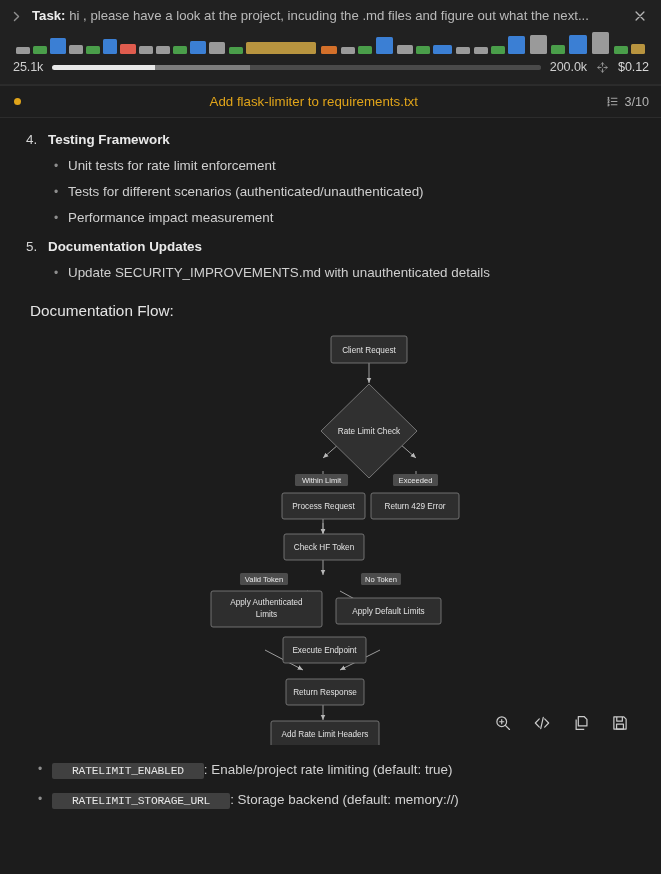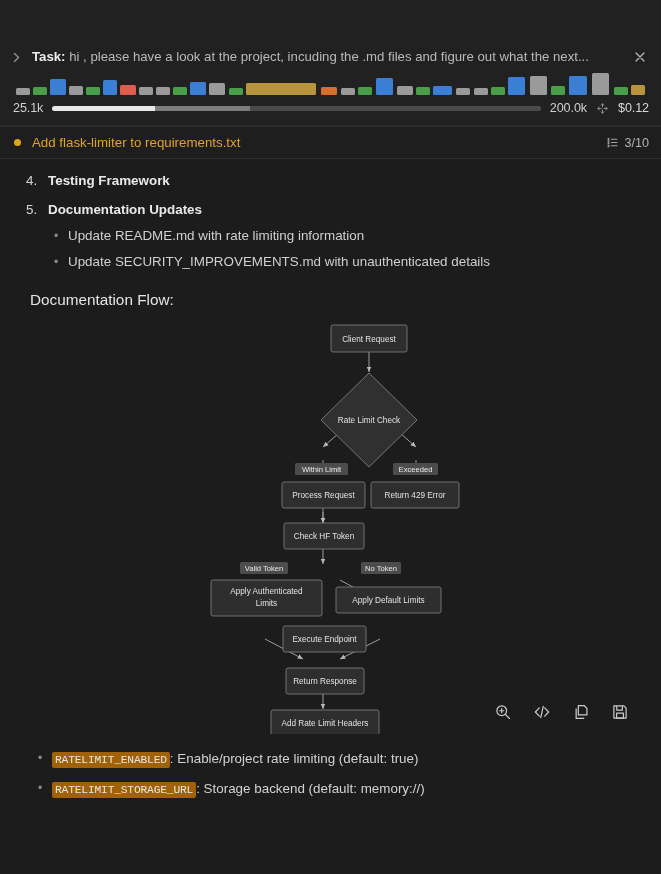--- a/index.html
+++ b/index.html
@@ -29,21 +29,20 @@
     background: #212121;
     border-bottom: 1px solid #2b2b2b;
     padding: 0;
     flex: 0 0 auto;
   }
   .task-row {
     display: flex;
     align-items: center;
     padding: 8px 14px 6px 10px;
     gap: 9px;
-    margin-top: 41px;
   }
   .chevron-right {
     width: 13px;
     height: 13px;
     flex: 0 0 auto;
     color: #8f8f8f;
     display: block;
   }
   .task-text {
     flex: 1 1 auto;
@@ -114,20 +113,21 @@
 
   
   .status-row {
     display: flex;
     align-items: center;
     background: #1e1e1e;
     border-top: 1px solid #2c2c2c;
     border-bottom: 1px solid #2c2c2c;
     padding: 8px 12px 8px 14px;
     gap: 11px;
+    text-align: center;
   }
   .status-dot {
     width: 7px; height: 7px;
     border-radius: 50%;
     background: #e0a41a;
     flex: 0 0 auto;
   }
   .status-text {
     flex: 1 1 auto;
     font-size: 13.3px;
@@ -245,24 +245,24 @@
   }
   ul.env-list li::before {
     content: "•";
     position: absolute;
     left: -14px;
     color: #8e8e8e;
     font-size: 12px;
   }
   code.inline {
     font-family: "Liberation Mono", "DejaVu Sans Mono", monospace;
-    background: #a16207;
+    background: #404040;
     color: #e6e6e6;
     font-size: 11.3px;
-    padding: 2px 3px;
+    padding: 2px 20px;
     border-radius: 2px;
     letter-spacing: -0.2px;
   }
 </style>
 </head>
 <body>
 
 <div id="app">
 
   <div class="header">
@@ -346,25 +346,29 @@
       </svg>
       <span>3/10</span>
     </span>
   </div>
 
   <div class="content">
 
     <ol class="num-list" id="numlist">
         <li class="num-item">
           <div class="num-head"><span class="idx">4.</span><span>Testing Framework</span></div>
+          <ul class="sub-list">
+            <li>Unit tests for rate limit enforcement</li>
+            <li>Tests for different scenarios (authenticated/unauthenticated)</li>
+            <li>Performance impact measurement</li>
+          </ul>
         </li>
         <li class="num-item">
           <div class="num-head"><span class="idx">5.</span><span>Documentation Updates</span></div>
           <ul class="sub-list">
-            <li>Update README.md with rate limiting information</li>
             <li>Update SECURITY_IMPROVEMENTS.md with unauthenticated details</li>
           </ul>
         </li>
       </ol>
 
     <div class="section-title">Documentation Flow:</div>
 
     <div class="diagram-wrap">
       <svg width="625" height="415" viewBox="0 0 625 415">
         <defs>

